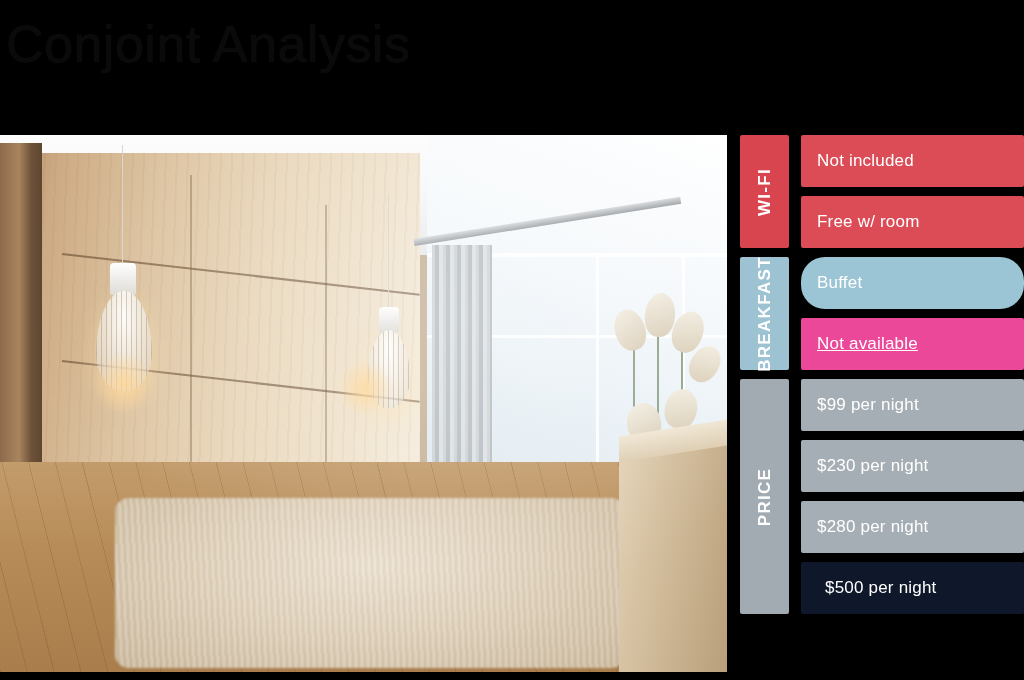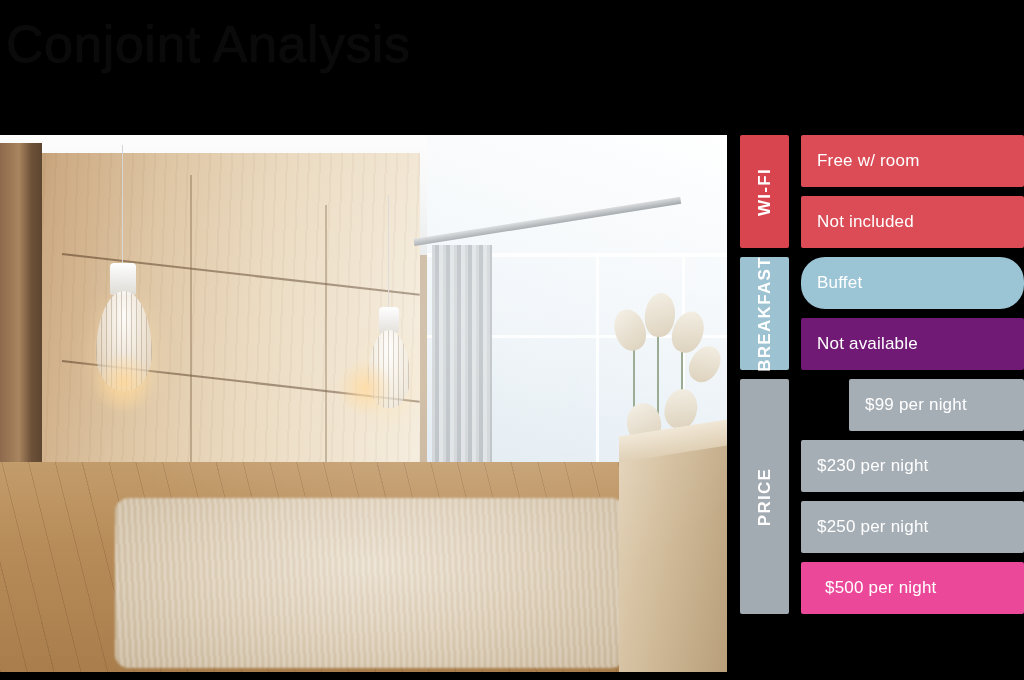--- a/index.html
+++ b/index.html
@@ -438,37 +438,37 @@
 
   <div class="ph grade"></div>
 </div>
 
 <div id="attribute-matrix">
     <div class="attr-group">
       <div class="attr-label tex" style="background: rgb(216, 69, 79);">
         <span>WI-FI</span>
       </div>
       <div class="attr-levels">
+        <div class="attr-level tex" style="background: rgb(219, 76, 86);">Not included</div>
         <div class="attr-level tex" style="background: rgb(219, 76, 86);">Free w/ room</div>
-        <div class="attr-level tex" style="background: rgb(219, 76, 86);">Not included</div>
       </div>
     </div>
     <div class="attr-group">
       <div class="attr-label tex" style="background: rgb(157, 195, 210);">
         <span>BREAKFAST</span>
       </div>
       <div class="attr-levels">
         <div class="attr-level tex" style="background: rgb(155, 196, 212); border-radius: 24px;">Buffet</div>
-        <div class="attr-level tex" style="background: #701a75;">Not available</div>
+        <div class="attr-level tex" style="background: #ec4899; text-decoration: underline;">Not available</div>
       </div>
     </div>
     <div class="attr-group">
       <div class="attr-label tex" style="background: rgb(162, 170, 178);">
         <span>PRICE</span>
       </div>
       <div class="attr-levels">
-        <div class="attr-level tex" style="background: rgb(165, 173, 181); margin-left: 48px;">$99 per night</div>
+        <div class="attr-level tex" style="background: rgb(165, 173, 181);">$99 per night</div>
         <div class="attr-level tex" style="background: rgb(165, 173, 181);">$230 per night</div>
-        <div class="attr-level tex" style="background: rgb(165, 173, 181);">$250 per night</div>
-        <div class="attr-level tex" style="background: #ec4899; padding-left: 24px;">$500 per night</div>
+        <div class="attr-level tex" style="background: rgb(165, 173, 181);">$280 per night</div>
+        <div class="attr-level tex" style="background: #0f172a; padding-left: 24px;">$500 per night</div>
       </div>
     </div>
   </div>
 
 </body></html>

